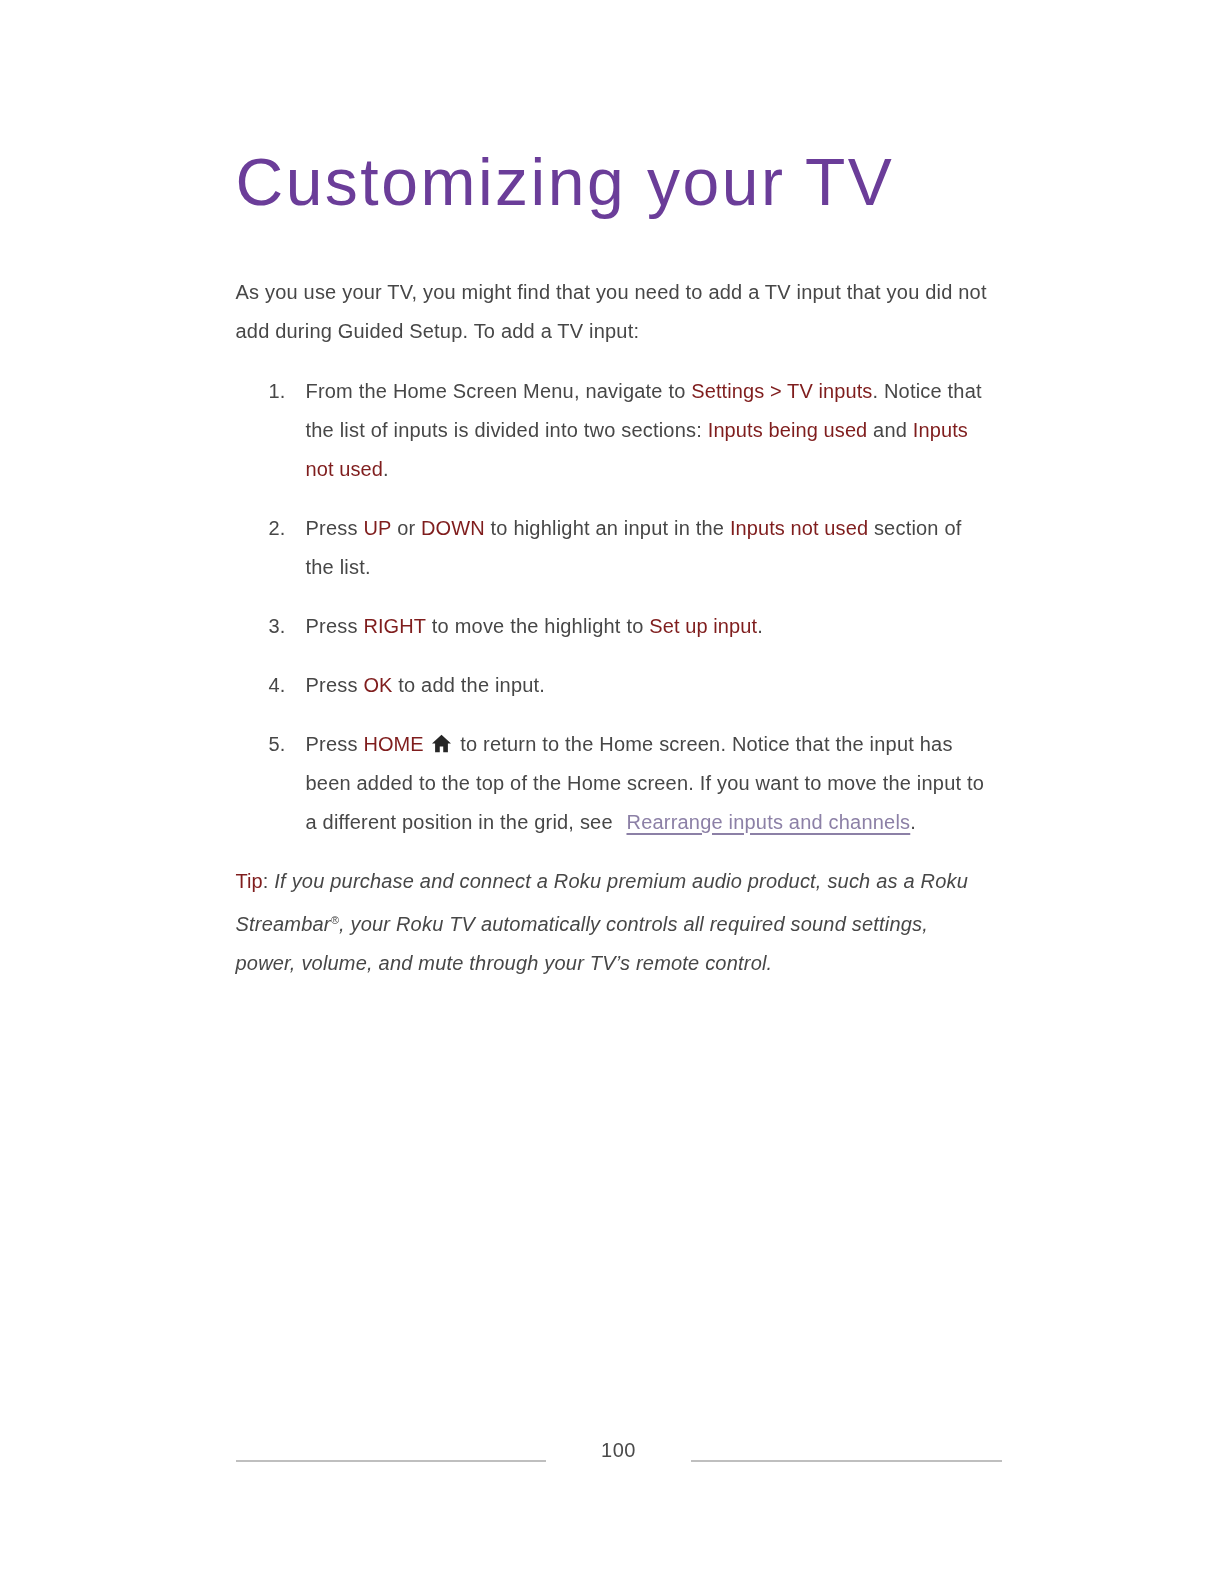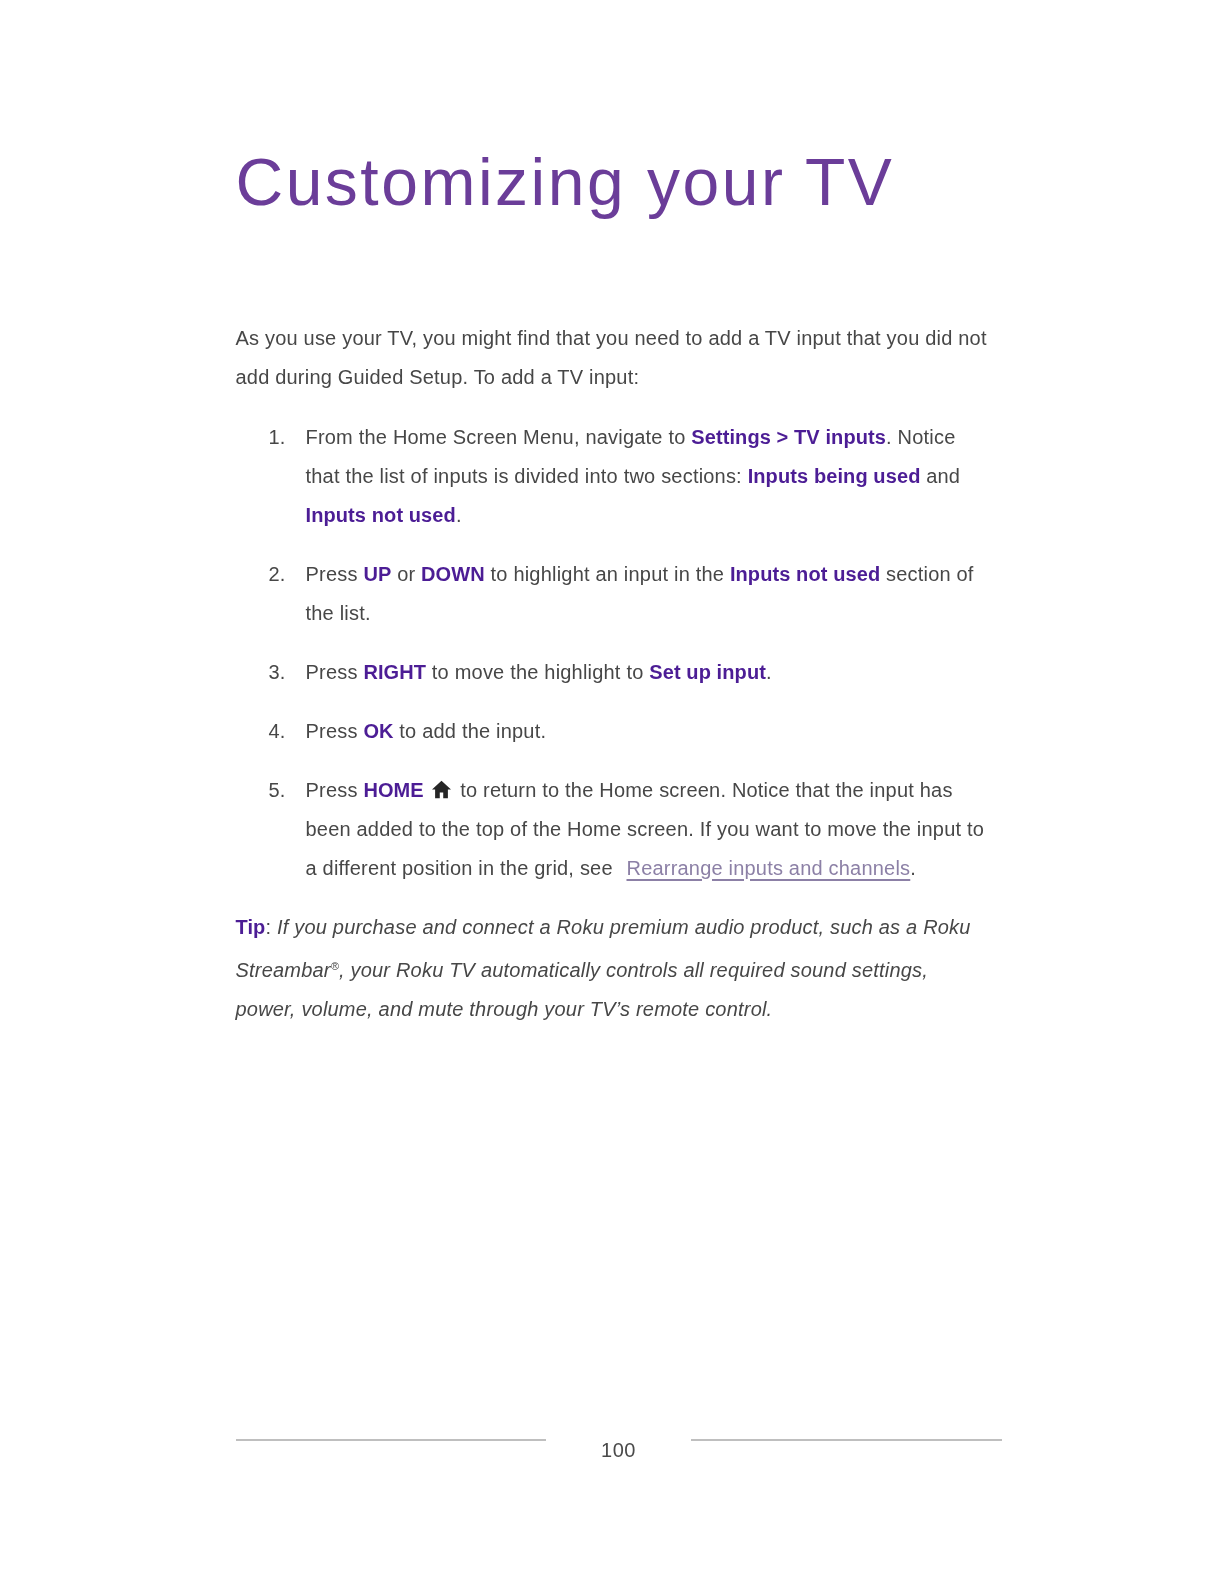--- a/index.html
+++ b/index.html
@@ -23,36 +23,36 @@
     color: var(--title, #6b3d99);
     line-height: 1.1;
   }
   .bodytext {
     font-size: 20px;
     line-height: 39px;
     letter-spacing: 0.2px;
     font-weight: 400;
   }
   .intro { margin-top: 118px; }
-  .section-intro { margin-top: 100px; }
+  .section-intro { margin-top: 54px; }
   .steps {
     list-style: none;
     margin-top: 21px;
   }
   .step {
     position: relative;
     padding-left: 70px;
     margin-bottom: 20px;
   }
   .step .num {
     position: absolute;
     left: 33px;
     top: 0;
   }
-  .b { font-weight: 700; color: #4c1d95; letter-spacing: 0.1px; }
+  .b { font-weight: 400; color: #7f1d1d; letter-spacing: 0.1px; }
   .i { font-style: italic; }
   .sup { font-size: 11px; vertical-align: 7px; }
   .link {
     color: var(--link, #8c80a6);
     text-decoration: underline;
     text-underline-offset: 4px;
     cursor: pointer;
     margin-left: 8px;
   }
   .inline-icon {
@@ -61,21 +61,21 @@
     line-height: 0;
     margin: 0 2px;
   }
   .tip { margin-top: 20px; }
   .footer {
     position: absolute;
     left: 145px;
     right: 132px;
     bottom: 122px;
     display: flex;
-    align-items: flex-start;
+    align-items: flex-end;
   }
   .rule {
     flex: 1;
     height: 2px;
     background: var(--rule, #bfbfbf);
   }
   .pagenum {
     font-size: 20px;
     color: #4a4a4a;
     margin: 0 55px;

